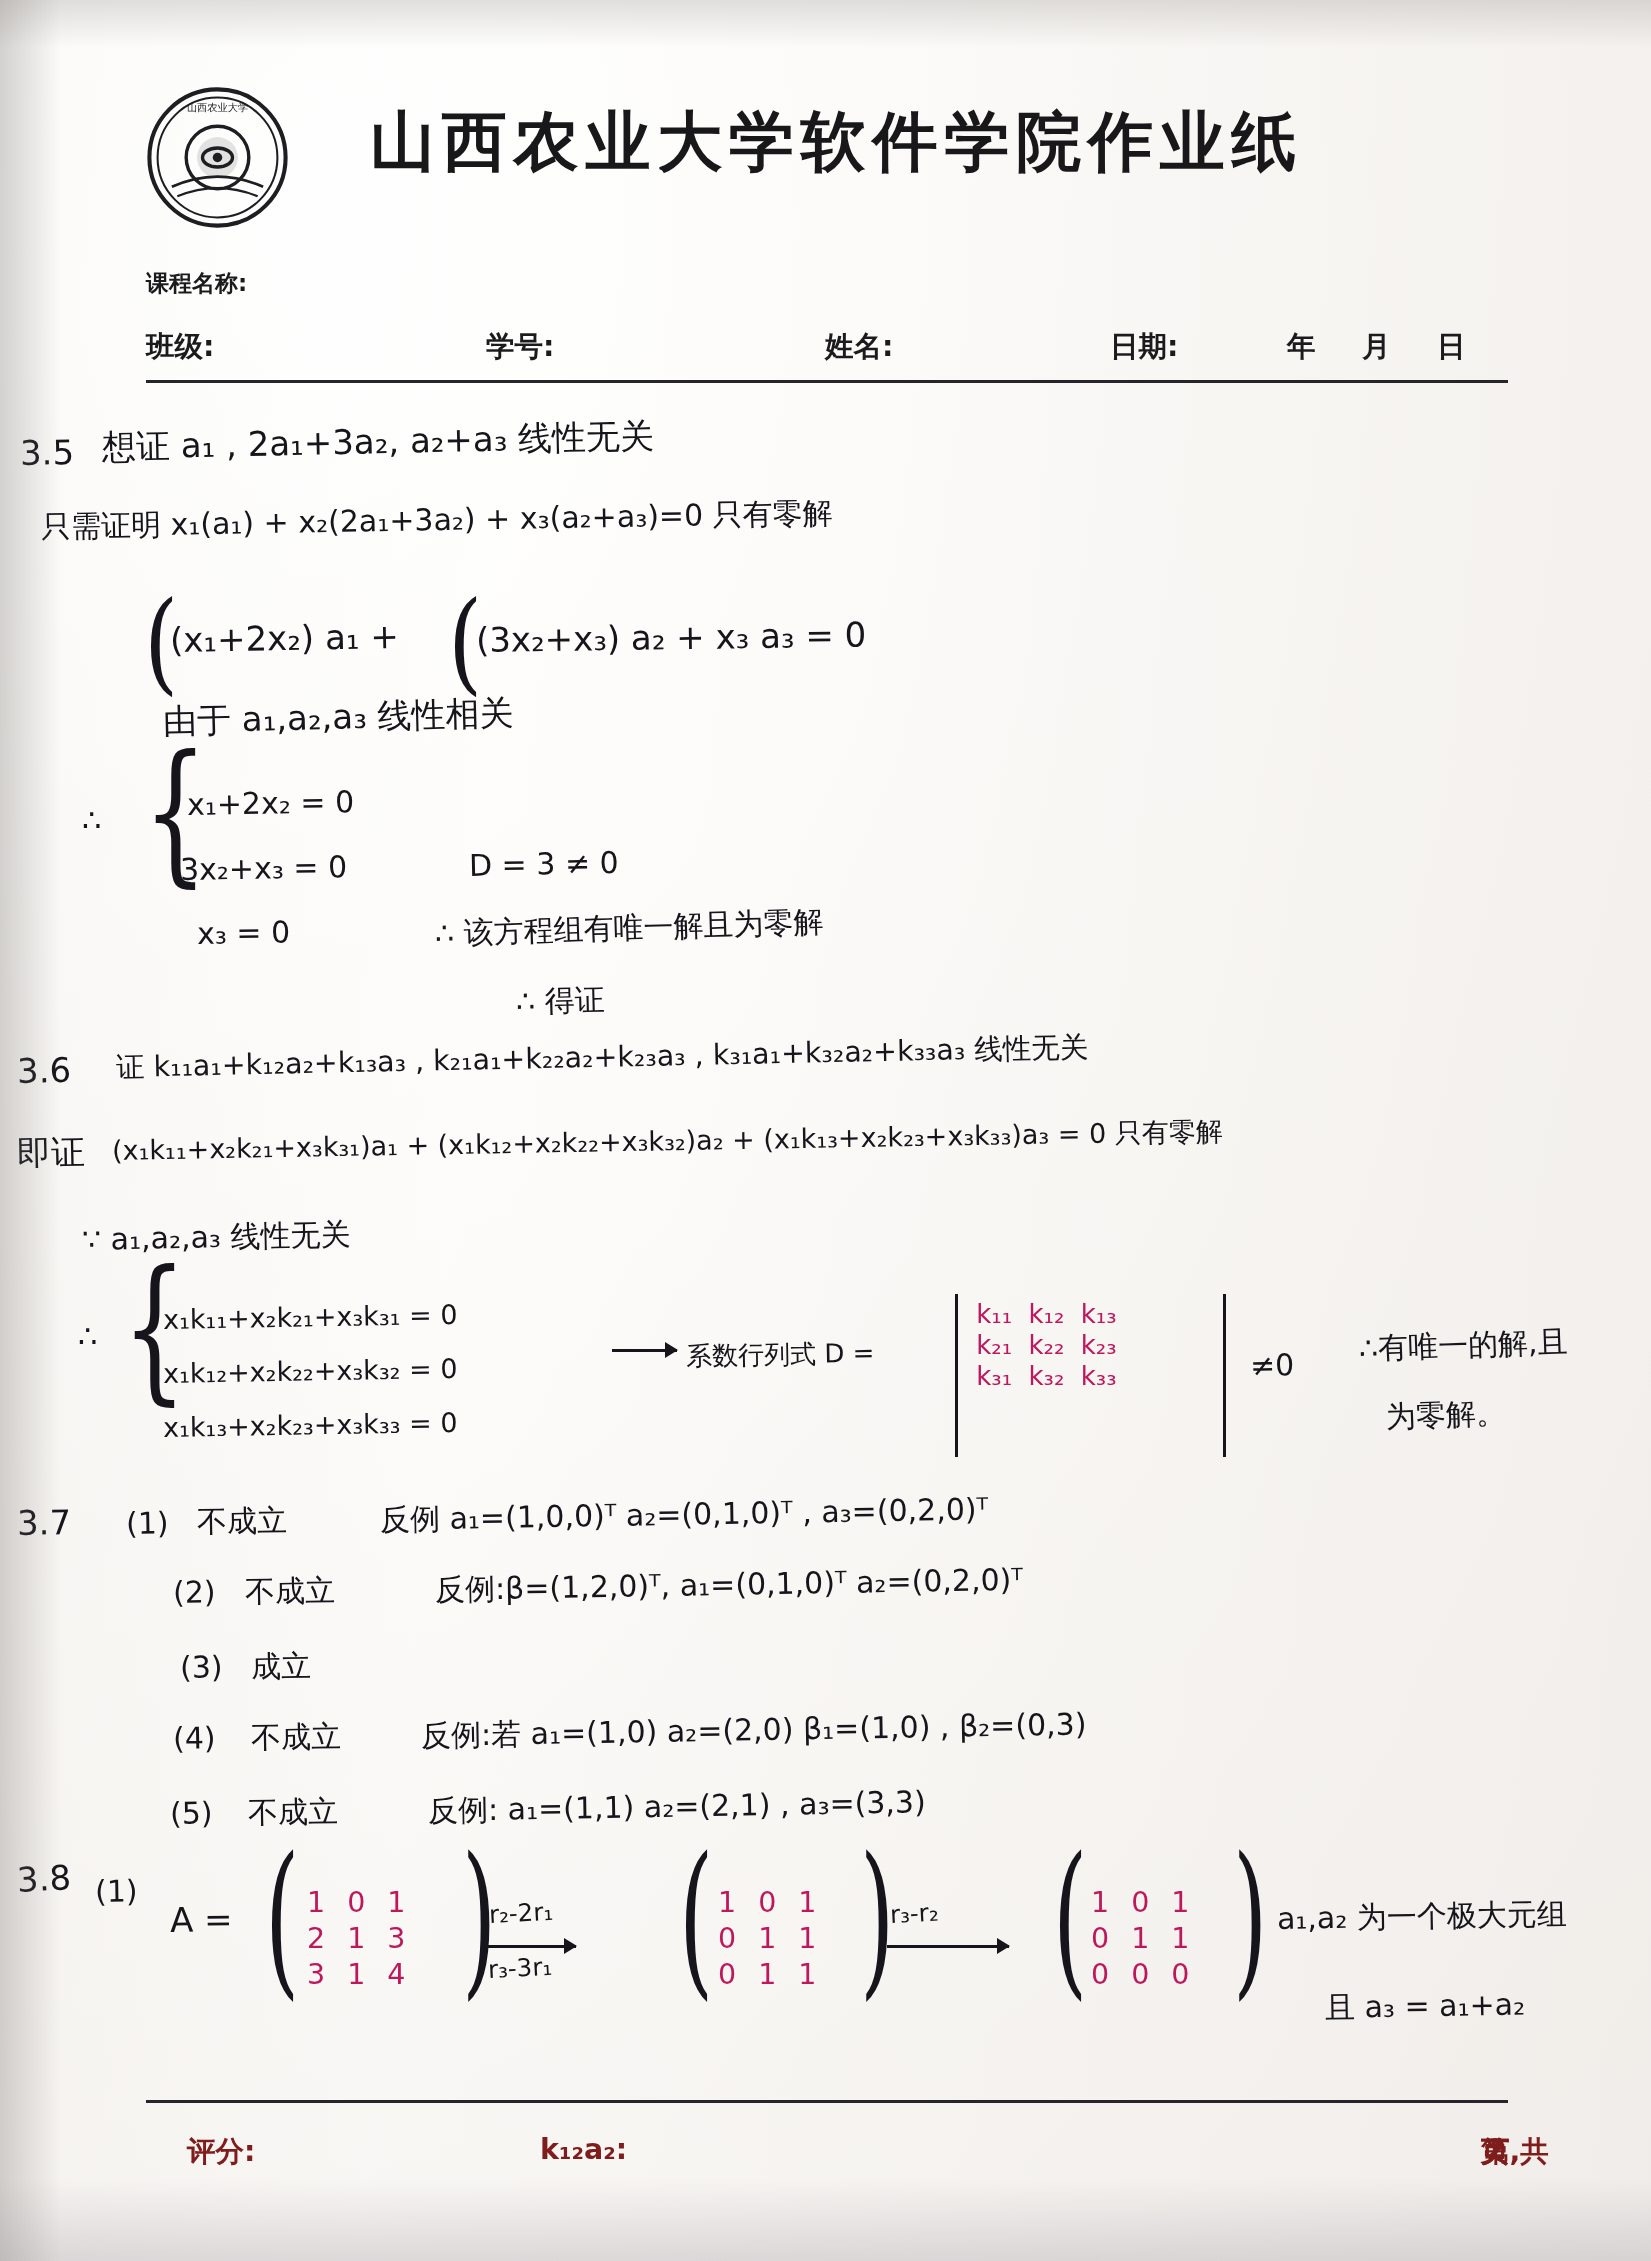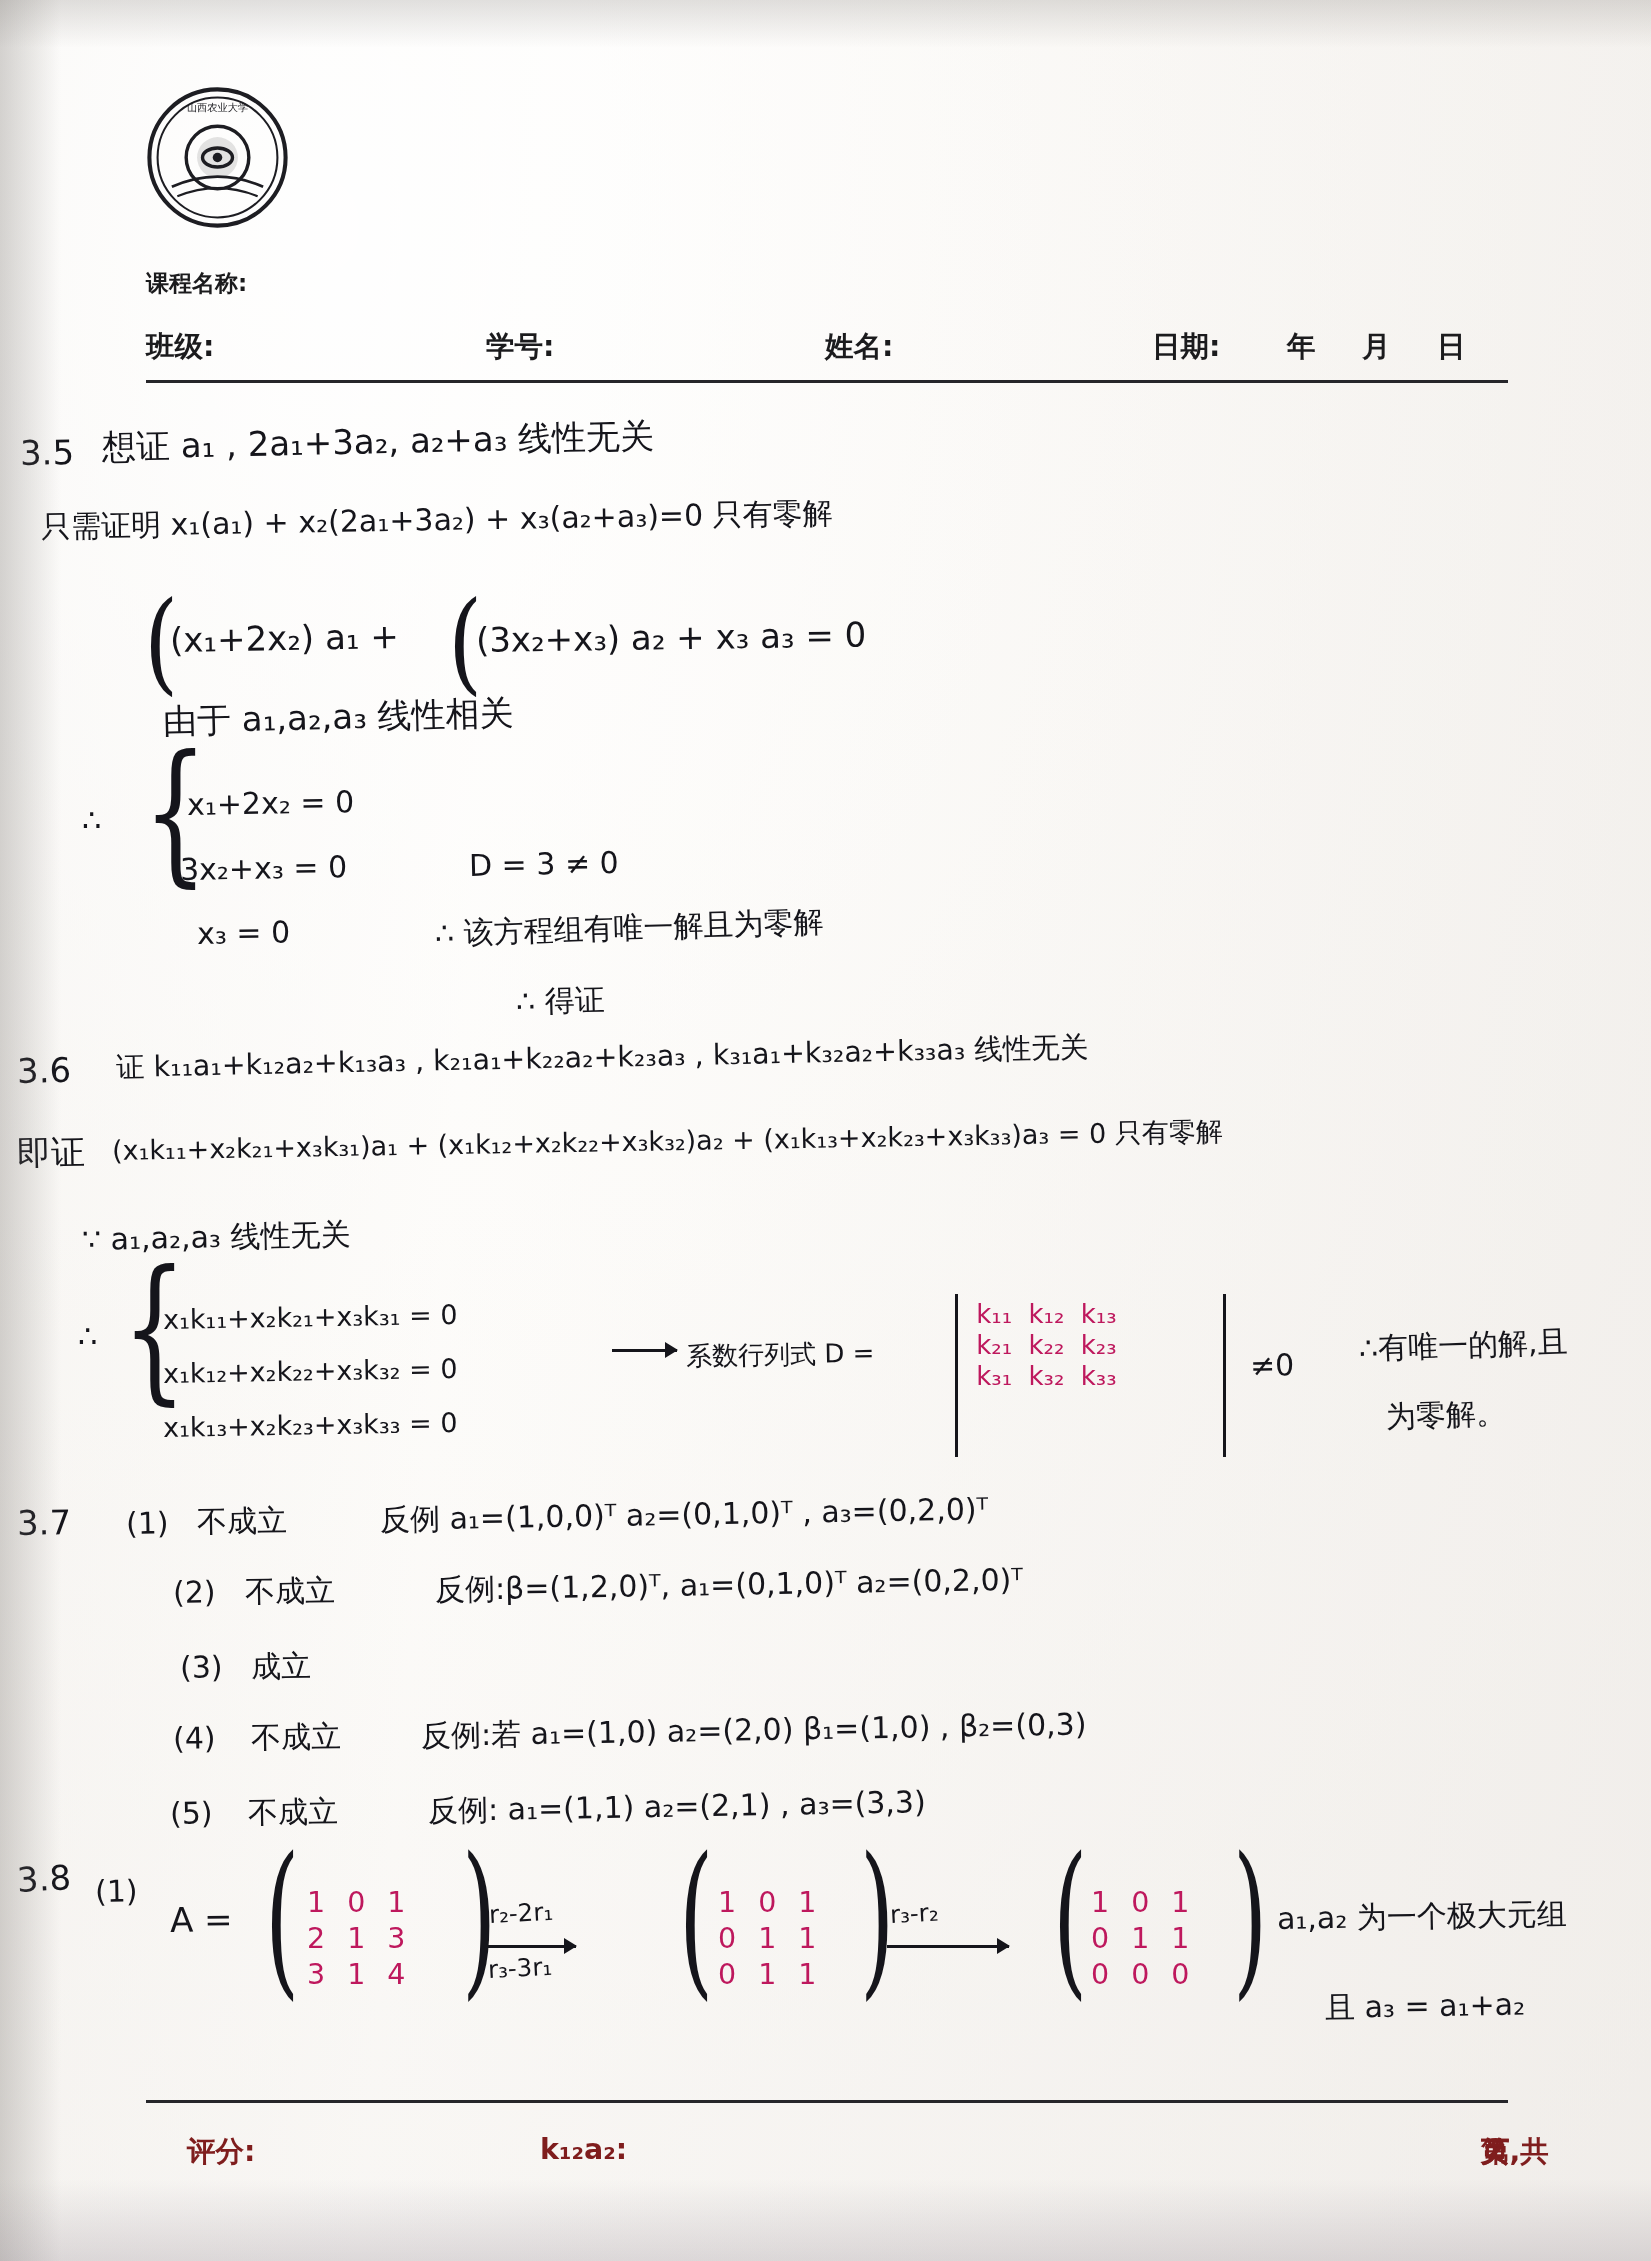--- a/index.html
+++ b/index.html
@@ -91,21 +91,21 @@
     position: absolute;
     left: 0; top: 60px;
     width: 100%;
     font-size: 28.5px;
     font-weight: bold;
   }
   .meta-row2 span { position: absolute; white-space: nowrap; }
   .m-class { left: 0; }
   .m-sid { left: 340px; }
   .m-name { left: 679px; }
-  .m-date { left: 1006px; text-align: center; }
+  .m-date { left: 964px; text-align: center; }
   .m-y { left: 1141px; }
   .m-m { left: 1216px; }
   .m-d { left: 1291px; }
 
   .rule-top {
     position: absolute;
     left: 146px;
     top: 380px;
     width: 1362px;
     height: 2.7px;
@@ -227,20 +227,21 @@
         <circle cx="105" cy="105" r="88" fill="none" stroke="#1d1d22" stroke-width="3"></circle>
         <circle cx="105" cy="105" r="46" fill="none" stroke="#1d1d22" stroke-width="5"></circle>
         <circle cx="105" cy="105" r="30" fill="#1d1d22" opacity="0.12"></circle>
         <ellipse cx="105" cy="105" rx="22" ry="14" fill="none" stroke="#1d1d22" stroke-width="5"></ellipse>
         <circle cx="105" cy="105" r="7" fill="#1d1d22"></circle>
         <path d="M38 148 Q105 118 172 148" fill="none" stroke="#1d1d22" stroke-width="4"></path>
         <path d="M46 162 Q105 138 164 162" fill="none" stroke="#1d1d22" stroke-width="3"></path>
         <text x="105" y="36" font-size="15" fill="#1d1d22" text-anchor="middle" font-family="DejaVu Sans, sans-serif">山西农业大学</text>
       </svg>
     </div>
+    <div class="school-title">山西农业大学软件学院作业纸</div>
   </div>
 
   <div class="meta">
     <div class="meta-row1">课程名称:</div>
     <div class="meta-row2">
       <span class="m-class">班级:</span>
       <span class="m-sid">学号:</span>
       <span class="m-name">姓名:</span>
       <span class="m-date">日期:</span>
       <span class="m-y">年</span>

